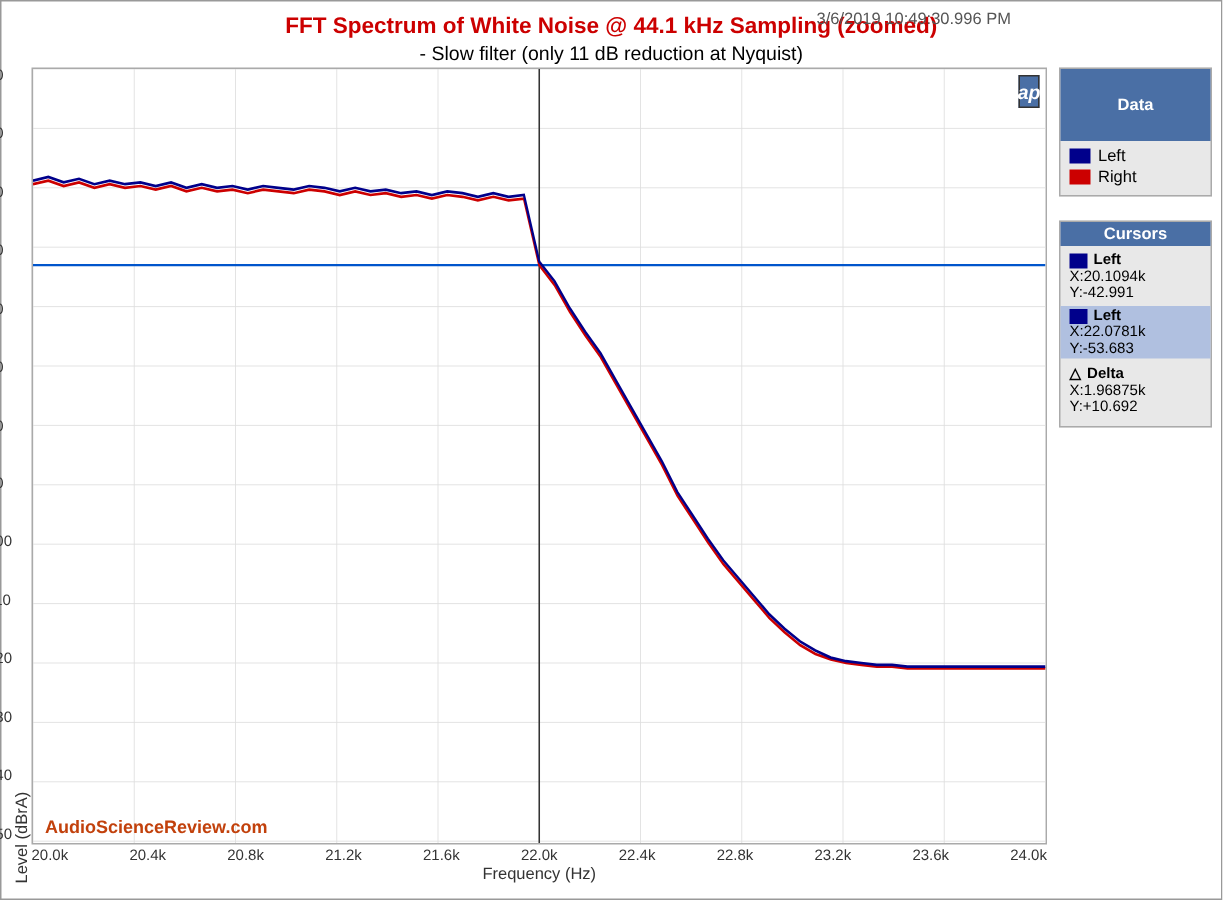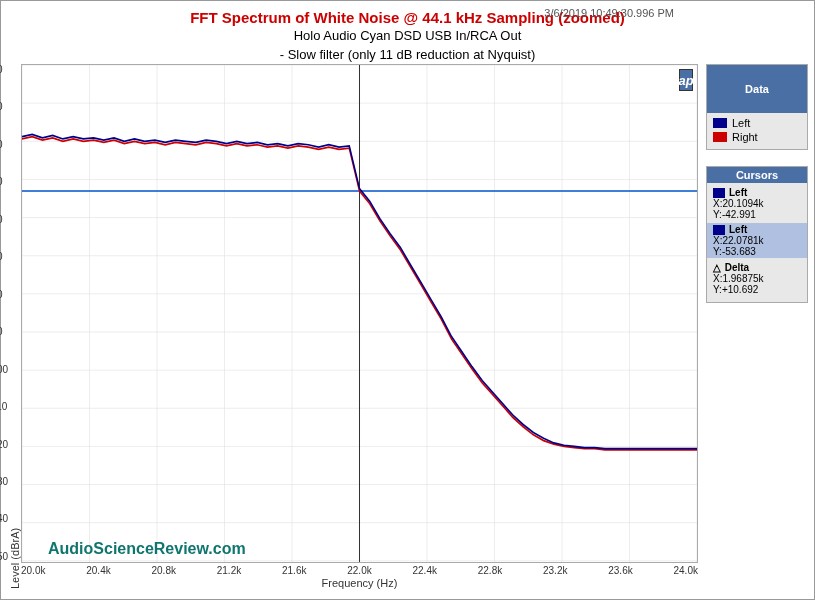--- a/index.html
+++ b/index.html
@@ -165,24 +165,23 @@
       height: 22px;
       display: flex;
       align-items: center;
       justify-content: center;
       border: 1px solid #333;
     }
     .watermark {
       position: absolute;
       bottom: 4px;
       left: 8px;
-      font-size: 16px;
-      color: #0f766e;
-      font-weight: bold;
-      margin-left: 18px;
+      font-size: 12px;
+      color: #c2410c;
+      font-weight: bold;
     }
     .subtitle {
       color: #000;
       font-size: 13px;
       text-align: center;
       margin-top: 2px;
       margin-bottom: 2px;
     }
     svg.plot {
       width: 100%;
@@ -204,21 +203,20 @@
     .y-tick {
       line-height: 1;
     }
   </style>
 </head>
 <body>
 
 <div class="outer">
   <div class="main-title">FFT Spectrum of White Noise @ 44.1 kHz Sampling (zoomed)</div>
   <div class="timestamp">3/6/2019 10:49:30.996 PM</div>
-  <div class="subtitle">Holo Audio Cyan DSD USB In/RCA Out</div>
   <div class="subtitle">- Slow filter (only 11 dB reduction at Nyquist)</div>
 
   <div class="chart-area">
     <div class="y-axis-label">Level (dBrA)</div>
     <div class="chart-inner">
       <div class="plot-container">
 
         <div class="y-tick-labels">
           <span class="y-tick">-20</span>
           <span class="y-tick">-30</span>

